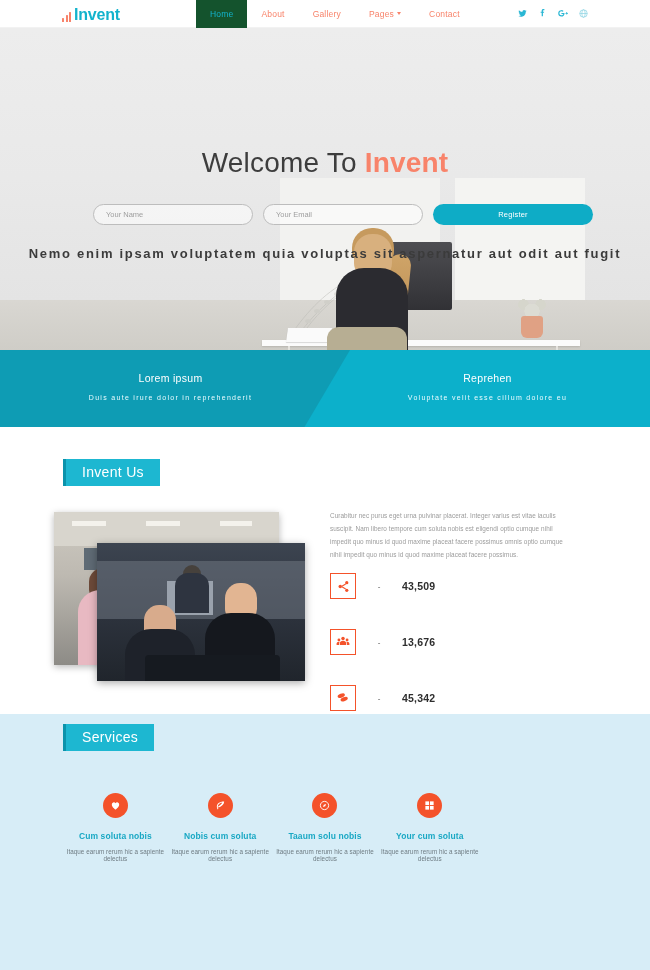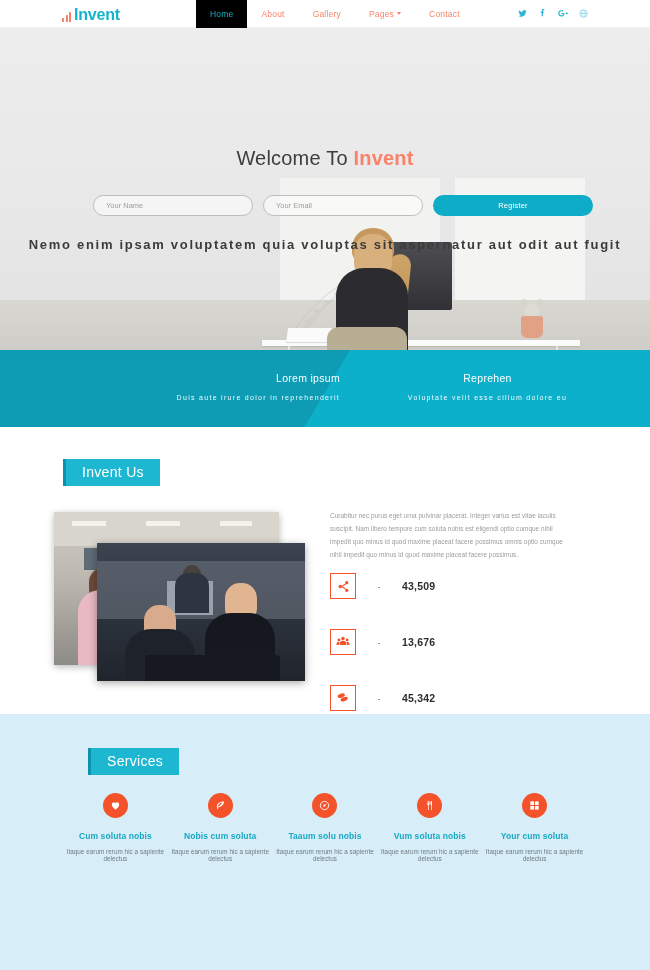--- a/index.html
+++ b/index.html
@@ -27,21 +27,21 @@
   .brand-name {
     font-size:16px; font-weight:bold; color:#13b3cc; letter-spacing:-0.2px;
     line-height:1; position:relative; top:1px;
   }
   .nav-links { display:flex; align-items:stretch; height:28px; margin-left:76px; }
   .nav-link {
     display:flex; align-items:center; padding:0 14px;
     font-size:8.5px; color:#f8836a; text-decoration:none;
     letter-spacing:.2px; white-space:nowrap;
   }
-  .nav-link.active { color:#13b3cc; background:#000000; }
+  .nav-link.active { color:#13b3cc; background:#14532d; }
   .caret { display:inline-block; width:0;height:0; margin-left:3px;
            border-left:2.5px solid transparent; border-right:2.5px solid transparent;
            border-top:3px solid #f8836a; }
   .socials { display:flex; align-items:center; gap:11px; margin-left:auto; margin-right:62px; }
   .soc { color:#2ab7d4; font-size:8px; line-height:1; display:block; }
   .soc svg { display:block; }
 
   
   .hero {
     position:relative; height:322px; background:#eeeeee; overflow:hidden;
@@ -78,21 +78,21 @@
   .rp-plantpot{ position:absolute; left:521px; top:288px; width:22px; height:22px;
                 background:#e0a184; border-radius:3px 3px 6px 6px; }
   .rp-plant{ position:absolute; left:515px; top:265px; width:34px; height:26px;
              background:radial-gradient(circle at 50% 70%, #dcdcd4 0%, #dcdcd4 30%, transparent 31%),
                         radial-gradient(circle at 25% 45%, #d6d6cc 0%, #d6d6cc 18%, transparent 19%),
                         radial-gradient(circle at 75% 45%, #d6d6cc 0%, #d6d6cc 18%, transparent 19%);}
   .rp-branch{ position:absolute; left:277px; top:248px; width:86px; height:62px; opacity:.5; }
 
   .hero-inner { position:relative; z-index:5; text-align:center; }
   .hero-title {
-    margin-top:119px; font-size:20px; font-weight:normal; color:#3d3d3d;
+    margin-top:119px; font-size:28px; font-weight:normal; color:#3d3d3d;
     letter-spacing:.2px;
   }
   .hero-title b { color:#f8836a; font-weight:bold; }
   .hero-form {
     margin-top:25px; display:flex; justify-content:center; gap:10px;padding-left:36px;
   }
   .hero-input {
     width:160px; height:21px; border:1px solid #bdbdbd; border-radius:11px;
     background:rgba(255,255,255,.55); padding:0 12px;
     font-family:"Liberation Sans", sans-serif; font-size:7.5px; color:#8c8c8c;
@@ -110,21 +110,21 @@
   }
 
   
   .banner { position:relative; height:77px; overflow:hidden; background:#0cb0cb; }
   .banner-left {
     position:absolute; left:0; top:0; width:350px; height:77px; background:#0e9cb4;
     clip-path:polygon(0 0, 100% 0, 87% 100%, 0 100%);
   }
   .bcol { position:absolute; top:0; height:77px; text-align:center; color:#fff;
           display:flex; flex-direction:column; align-items:center; justify-content:center; }
-  .bcol-1 { left:15px; width:325px;align-items:flex-end; }
+  .bcol-1 { left:8px; width:325px; }
   .bcol-2 { left:325px; width:325px; }
   .btitle { font-size:10.5px; font-weight:normal; margin-bottom:8px; letter-spacing:.3px; }
   .btext { font-size:7px; letter-spacing:1.3px; line-height:1.85; color:#eafcff; }
 
   
   .about { position:relative; background:#fff; height:297px; }
   .sec-badge {
     display:inline-block; background:#1db7d1; color:#fff;
     font-size:14px; padding:5px 16px 6px; letter-spacing:.3px;
     border-left:3px solid #0b93ab;
@@ -171,21 +171,21 @@
   .counter { display:flex; align-items:center; height:40px; margin-bottom:16px; }
   .counter-icon {
     width:26px; height:26px; border:1.5px solid #f4522a; display:flex;
     align-items:center; justify-content:center; color:#f4522a; flex:none;
   }
   .counter-dash { width:46px; text-align:center; color:#555; font-size:8px; }
   .counter-val { font-size:10.5px; font-weight:bold; color:#2e2e2e; letter-spacing:.2px; }
 
   
   .services { position:absolute; left:0; top:714px; width:650px; height:256px; background:#d7edf7; }
-  .services-badge-wrap { position:absolute; left:63px; top:748px;margin-left:25px; }
+  .services-badge-wrap { position:absolute; left:63px; top:724px; }
   .svc-grid {
     position:absolute; left:63px; top:793px; width:524px;
     display:grid; grid-template-columns:repeat(5,1fr); row-gap:29px;
   }
   .svc { text-align:center; }
   .svc-icon {
     width:25px; height:25px; border-radius:50%; background:#f4522a;
     margin:0 auto 13px; display:flex; align-items:center; justify-content:center;
     color:#fff;
   }
@@ -418,30 +418,20 @@
       <span class="svc-icon">
         <svg width="11" height="11" viewBox="0 0 24 24" fill="none" stroke="#fff" stroke-width="2">
           <circle cx="12" cy="12" r="9"></circle>
             <path d="M15.5 8.5l-2 5-5 2 2-5z" fill="#fff" stroke="none"></path>
           </svg>
       </span>
       <div class="svc-title">Taaum solu nobis</div>
       <div class="svc-desc">Itaque earum rerum hic a sapiente delectus</div>
     </div>
 
-    <div class="svc">
-      <span class="svc-icon">
-        <svg width="11" height="11" viewBox="0 0 24 24" fill="#fff">
-          <path d="M7 2v7a2.5 2.5 0 0 0 1.7 2.4V22h1.6V11.4A2.5 2.5 0 0 0 12 9V2h-1.3v5.5H9.9V2H8.6v5.5H7.8V2z"></path>
-          <path d="M16.6 2c-1.6 0-2.6 2-2.6 5 0 2.3.7 3.8 1.8 4.3V22h1.6V2z"></path>
-          </svg>
-      </span>
-      <div class="svc-title">Vum soluta nobis</div>
-      <div class="svc-desc">Itaque earum rerum hic a sapiente delectus</div>
-    </div>
 
     <div class="svc">
       <span class="svc-icon">
         <svg width="11" height="11" viewBox="0 0 24 24" fill="#fff">
           <rect x="3" y="3" width="8" height="8"></rect>
             <rect x="13" y="3" width="8" height="8"></rect>
           <rect x="3" y="13" width="8" height="8"></rect>
             <rect x="13" y="13" width="8" height="8"></rect>
           </svg>
       </span>

